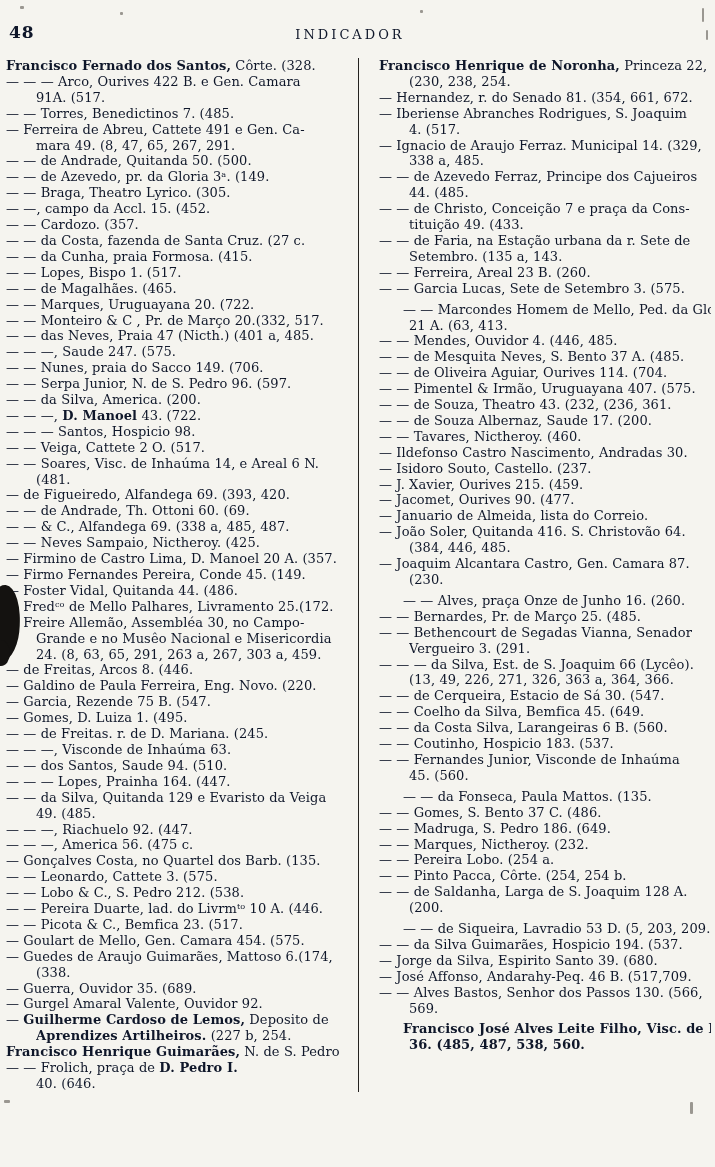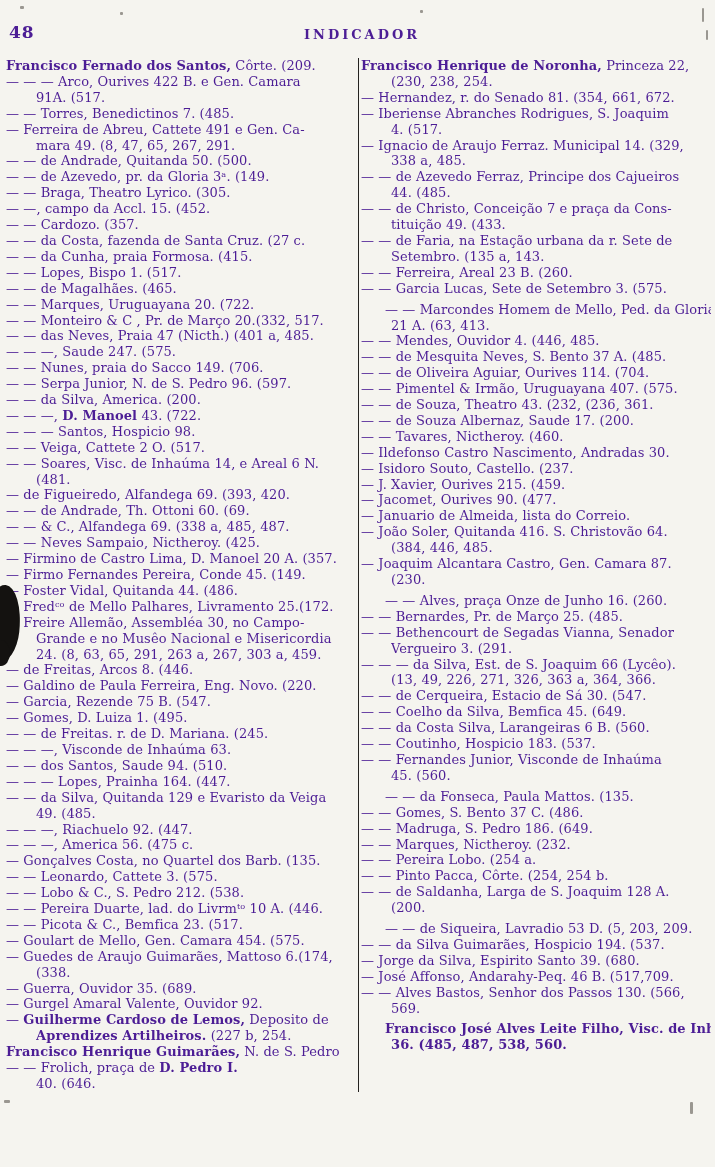--- a/index.html
+++ b/index.html
@@ -5,37 +5,37 @@
   html,body{margin:0;padding:0;}
   body{
     width:715px;height:1167px;
     background:#e8e6e0;
     font-family:"DejaVu Serif","Liberation Serif",serif;
   }
   .page{
     position:relative;width:715px;height:1167px;
     background:#f5f4ef;
     overflow:hidden;
-    color:#4c1d95;
+    color:#0f172a;
   }
   .page-number{
     position:absolute;left:9px;top:22px;
     font-size:17px;font-weight:bold;letter-spacing:1px;
   }
   .page-title{
-    position:absolute;left:12px;top:27px;width:700px;
-    text-align:center;font-size:13px;font-weight:bold;letter-spacing:3px;
+    position:absolute;left:0;top:27px;width:700px;
+    text-align:center;font-size:13px;font-weight:normal;letter-spacing:3px;
   }
   .columns{
     position:absolute;top:58px;left:6px;width:705px;
     display:flex;align-items:stretch;
   }
   .col{box-sizing:border-box;}
   .col-left{width:352px;padding-right:4px;}
-  .col-right{width:353px;border-left:1px solid #242220;padding-left:2px;}
+  .col-right{width:353px;border-left:1px solid #242220;padding-left:20px;}
   .line{
     font-size:13px;line-height:15.9px;
     white-space:nowrap;overflow:hidden;
     letter-spacing:0.1px;
   }
   .line.indent{margin-left:30px;}
   .line.gap{margin-top:5px;margin-left:24px;}
   .bold{font-weight:bold;}
   .ink-blot{
     position:absolute;left:-14px;top:585px;width:34px;height:78px;
@@ -57,21 +57,21 @@
 </style>
 </head>
 <body>
 
 <div class="page">
   <div class="page-number">48</div>
   <div class="page-title">INDICADOR</div>
 
   <div class="columns">
     <div class="col col-left" id="col-left">
-        <div class="line"><span class="bold">Francisco Fernado dos Santos,</span><span> Côrte. (209.</span></div>
+        <div class="line"><span class="bold">Francisco Fernado dos Santos,</span><span> Côrte. (328.</span></div>
         <div class="line"><span>— — — Arco, Ourives 422 B. e Gen. Camara</span></div>
         <div class="line indent"><span>91A. (517.</span></div>
         <div class="line"><span>— — Torres, Benedictinos 7. (485.</span></div>
         <div class="line"><span>— Ferreira de Abreu, Cattete 491 e Gen. Ca-</span></div>
         <div class="line indent"><span>mara 49. (8, 47, 65, 267, 291.</span></div>
         <div class="line"><span>— — de Andrade, Quitanda 50. (500.</span></div>
         <div class="line"><span>— — de Azevedo, pr. da Gloria 3ᵃ. (149.</span></div>
         <div class="line"><span>— — Braga, Theatro Lyrico. (305.</span></div>
         <div class="line"><span>— —, campo da Accl. 15. (452.</span></div>
         <div class="line"><span>— — Cardozo. (357.</span></div>

